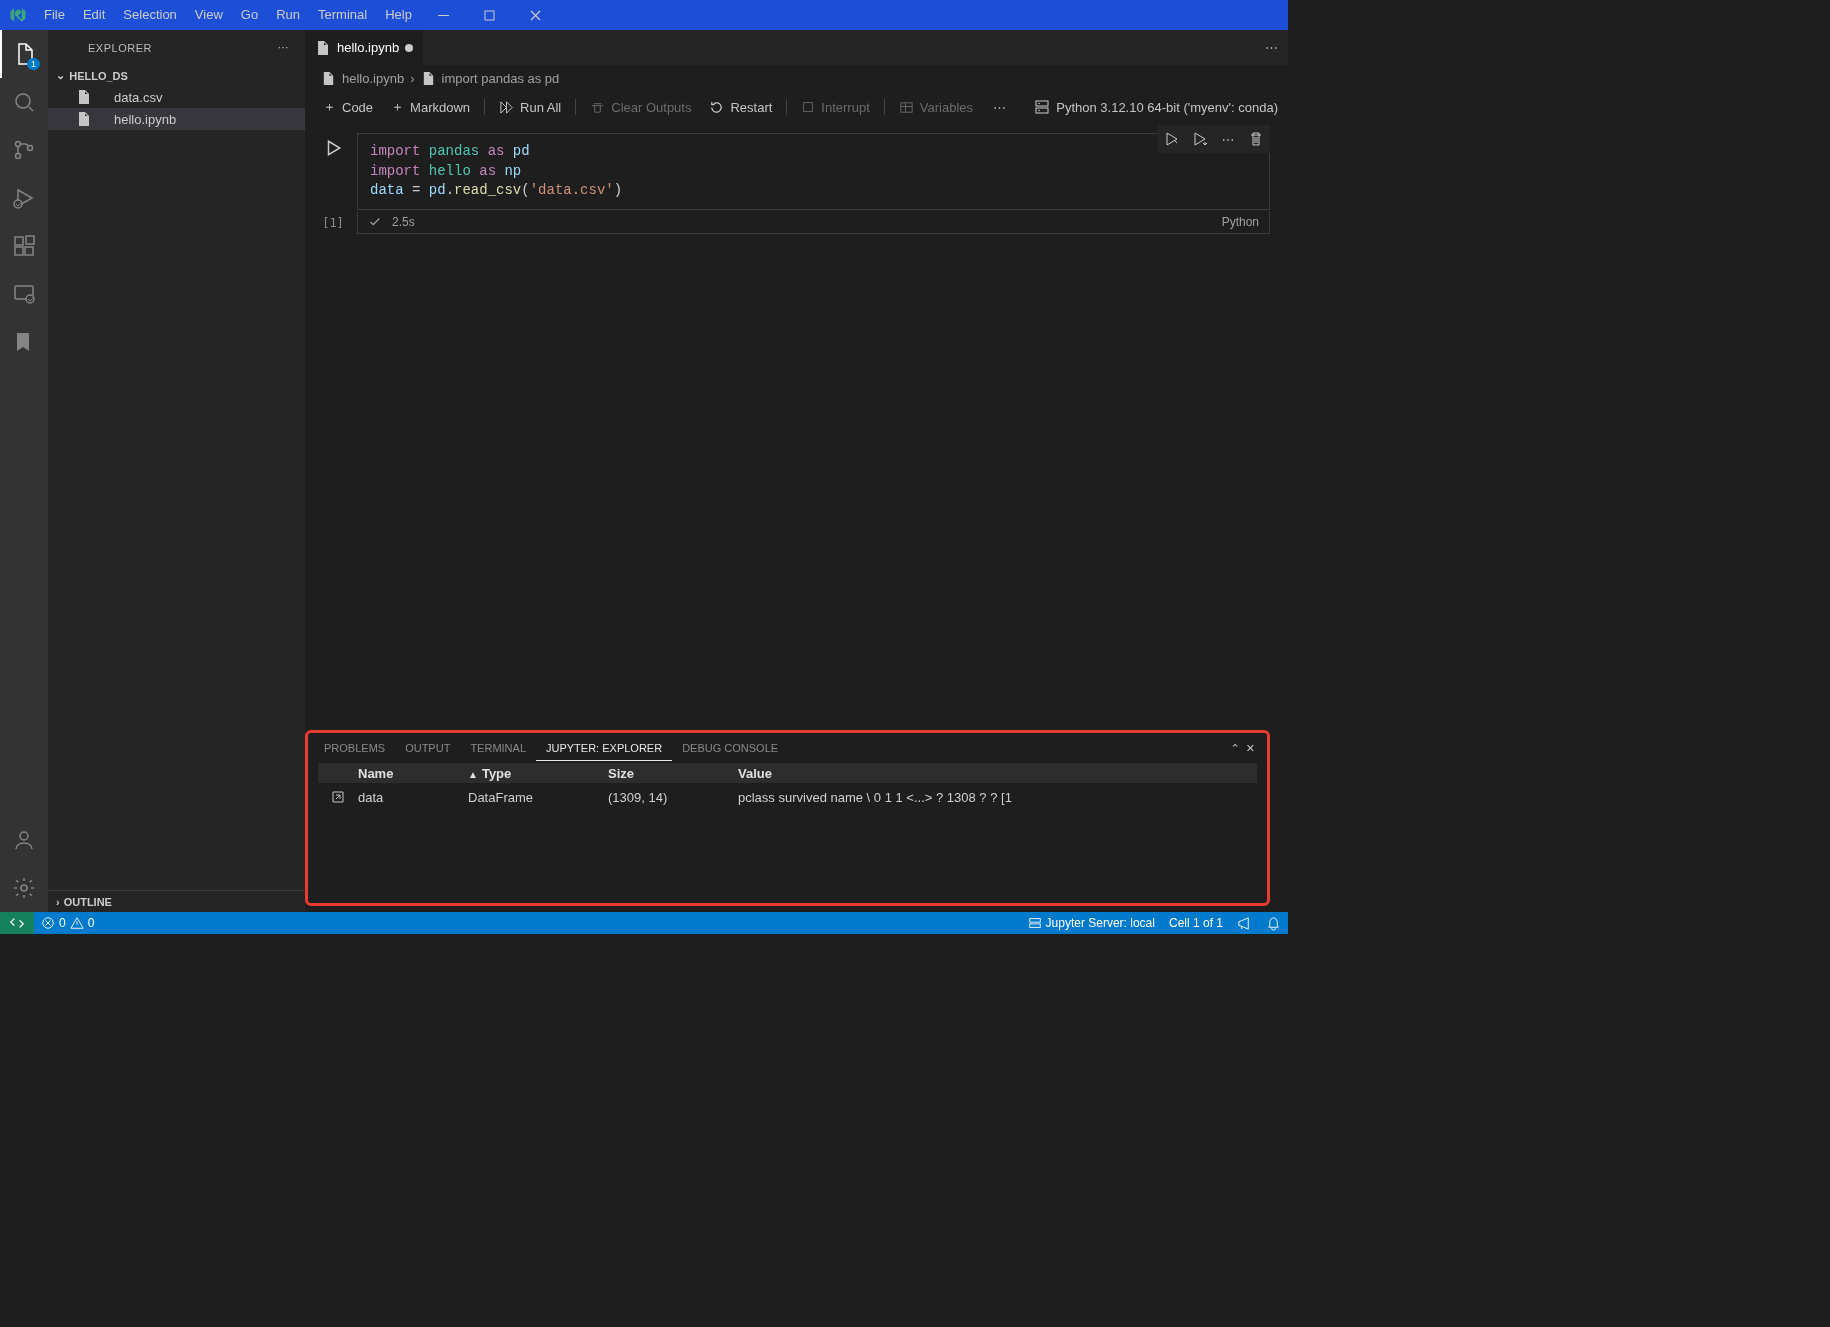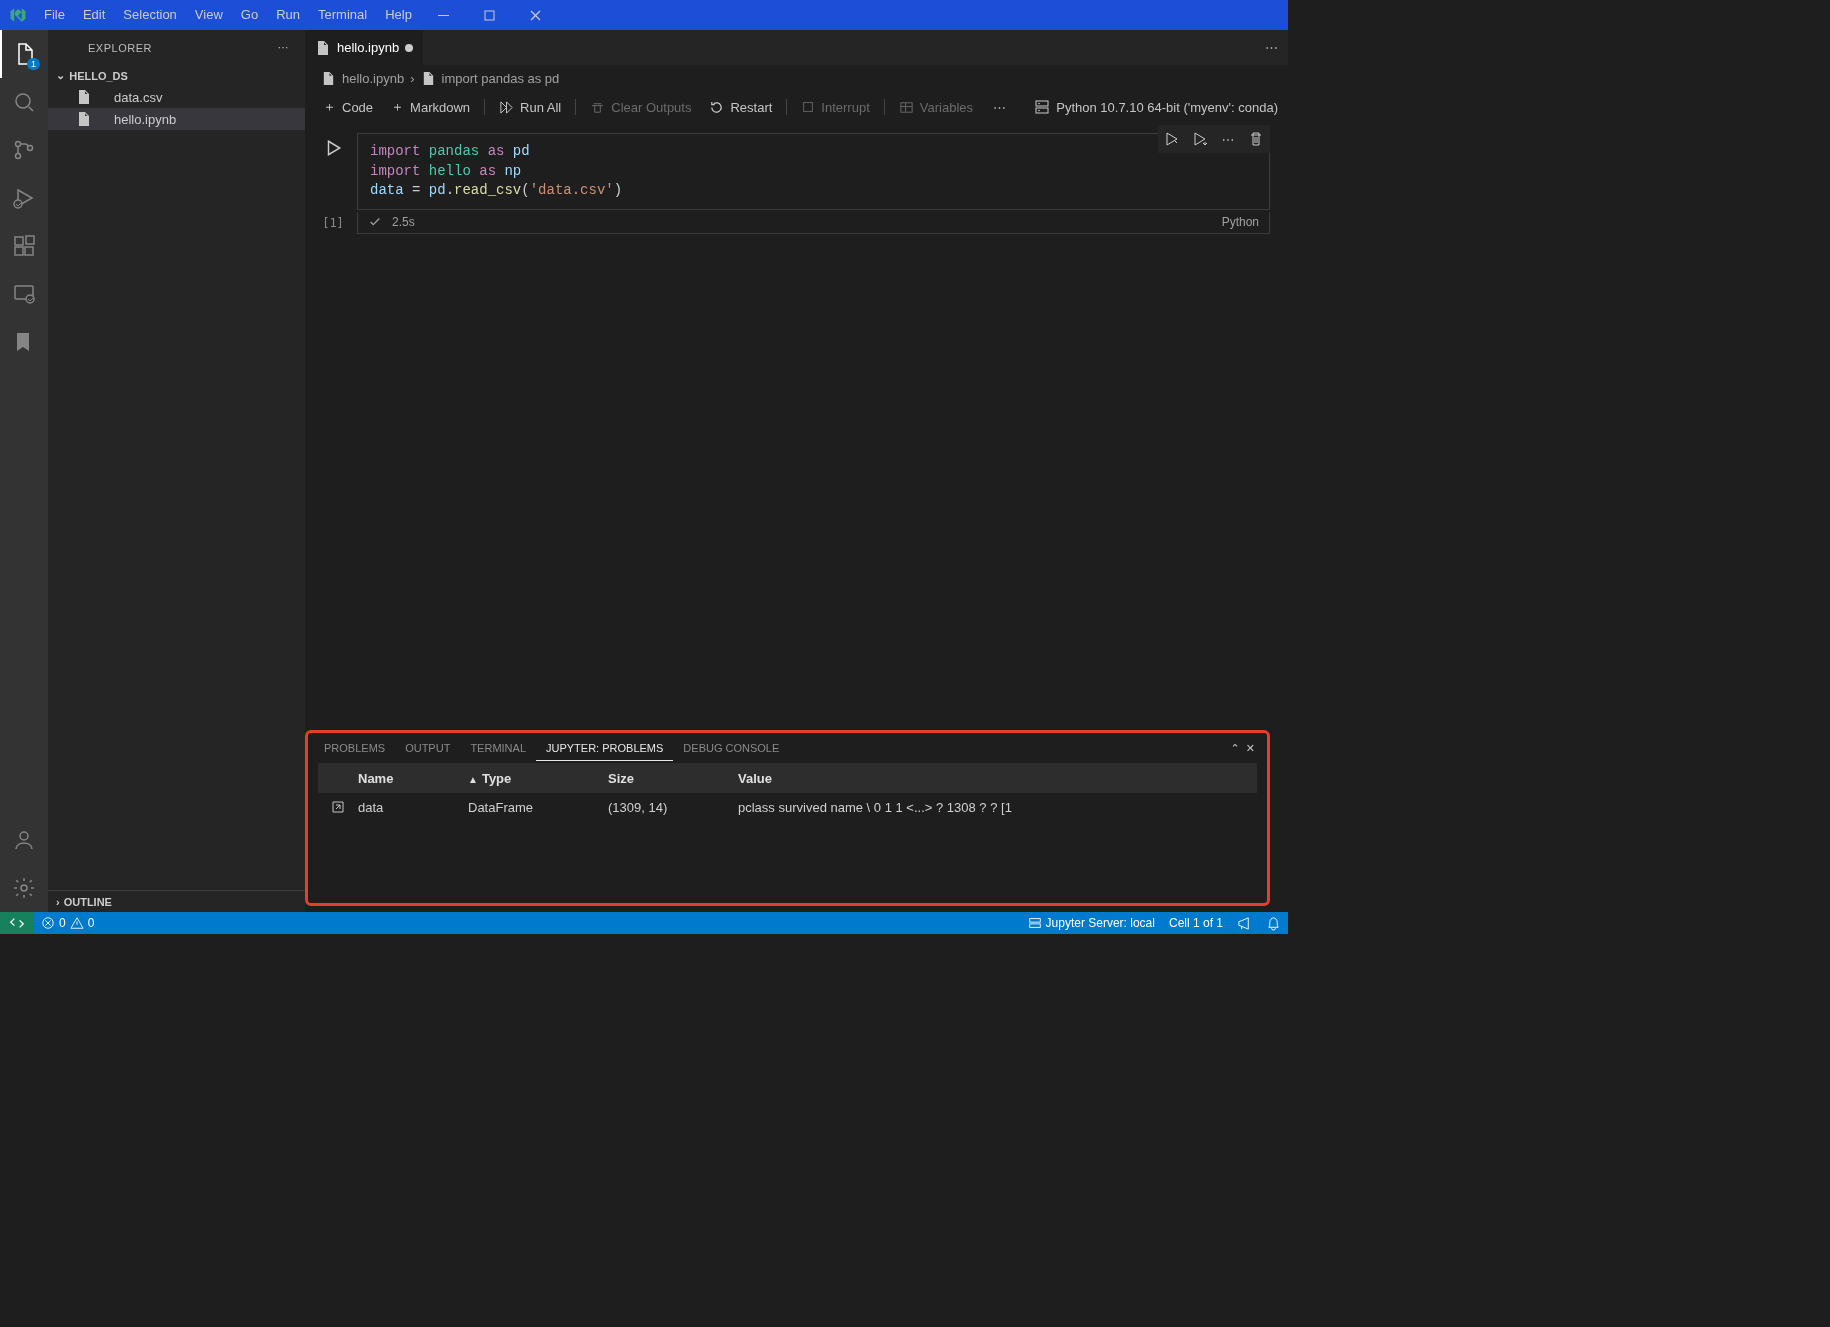--- a/index.html
+++ b/index.html
@@ -150,21 +150,21 @@
   padding:0 6px; font-size:11px;
 }
 .panel-tabs .ptab {
   padding:6px 10px; color:#8a8a8a; cursor:pointer;
 }
 .panel-tabs .ptab.active { color:#e7e7e7; border-bottom:1px solid #e7e7e7; }
 .panel-tabs .pactions { margin-left:auto; display:flex; gap:6px; color:#c5c5c5; padding-right:6px;}
 .panel-tabs .pactions span { cursor:pointer; }
 .var-table { padding:0 10px; }
 .var-header {
-  display:flex; background:#2d2d2d; height:30px; align-items:center;
+  display:flex; background:#2d2d2d; height:20px; align-items:center;
   padding-left:40px; font-weight:600; font-size:13px; color:#e0e0e0;
 }
 .var-row {
   display:flex; height:28px; align-items:center;
   font-size:13px; color:#d0d0d0;
 }
 .var-row .rowicon { width:40px; display:flex; justify-content:center; color:#c5c5c5; cursor:pointer; }
 .col-name { width:110px; }
 .col-type { width:140px; }
 .col-size { width:130px; }
@@ -381,21 +381,21 @@
           <span>Variables</span>
         </div>
       <div class="tbtn more">⋯</div>
       <div class="kernel">
         <svg width="16" height="16" viewBox="0 0 16 16">
             <rect x="2" y="2" width="12" height="5" fill="none" stroke="#ccc"></rect>
             <rect x="2" y="9" width="12" height="5" fill="none" stroke="#ccc"></rect>
             <circle cx="5" cy="4.5" r="0.8" fill="#ccc"></circle>
             <circle cx="5" cy="11.5" r="0.8" fill="#ccc"></circle>
           </svg>
-        <span>Python 10.7.10 64-bit ('myenv': conda)</span>
+        <span>Python 3.12.10 64-bit ('myenv': conda)</span>
       </div>
     </div>
 
     <div class="nb-body">
       <div class="cell-actions">
         <div class="cab">
             <svg width="16" height="16" viewBox="0 0 16 16">
               <path fill="none" stroke="#ccc" d="M3 2l10 6-10 6zM11 10l2 2"></path>
             </svg>
           </div>
@@ -435,21 +435,21 @@
           <span>Python</span>
         </div>
       </div>
     </div>
 
     <div class="panel">
       <div class="panel-tabs">
         <div class="ptab">PROBLEMS</div>
         <div class="ptab">OUTPUT</div>
         <div class="ptab">TERMINAL</div>
-        <div class="ptab active">JUPYTER: PROBLEMS</div>
+        <div class="ptab active">JUPYTER: EXPLORER</div>
         <div class="ptab">DEBUG CONSOLE</div>
         <div class="pactions">
           <span>⌃</span>
           <span>✕</span>
         </div>
       </div>
       <div class="var-table">
         <div class="var-header">
           <div class="col-name">Name</div>
           <div class="col-type"><span class="sorticon">▲</span><span>Type</span></div>

